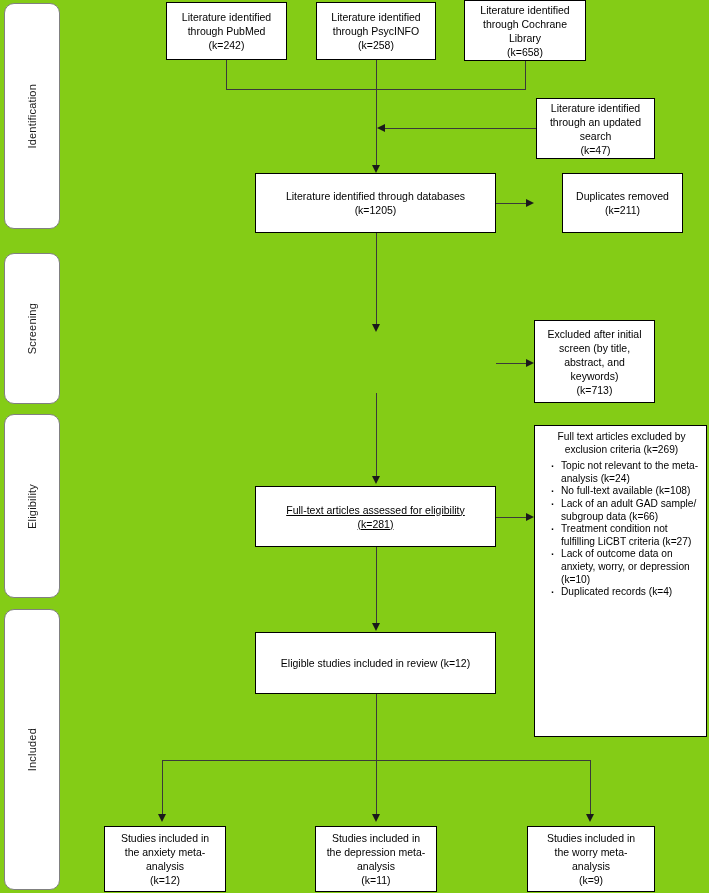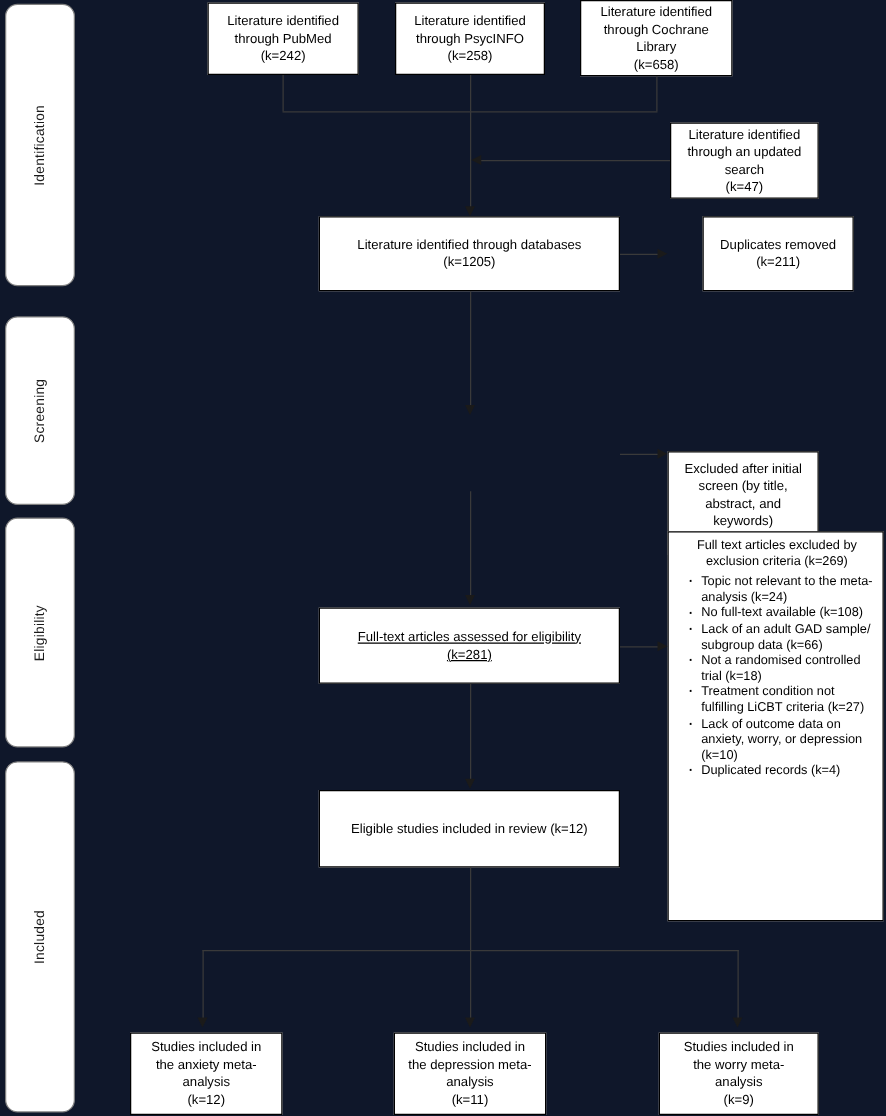--- a/index.html
+++ b/index.html
@@ -4,21 +4,21 @@
 <style>
   html, body {
     margin: 0;
     padding: 0;
     background: #ffffff;
   }
   #canvas {
     position: relative;
     width: 709px;
     height: 893px;
-    background: #0f172a;
+    background: #84cc16;
     font-family: "Liberation Sans", sans-serif;
     color: #000000;
     overflow: hidden;
   }
 
   
   .stage {
     position: absolute;
     box-sizing: border-box;
     border: 1px solid #808080;
@@ -193,21 +193,21 @@
       <span class="txt">(k=211)</span>
     </span>
   </div>
   <div class="ln h" style="left:496px; top:203px; width:31px;"></div>
   <div class="arrow right" style="left:526px; top:199px;"></div>
 
   <div class="ln v" style="left:376px; top:233px; height:93px;"></div>
   <div class="arrow down" style="left:372px; top:324px;"></div>
 
 
-  <div class="box" style="left:534px; top:320px; width:121px; height:83px;margin-top:41px;">
+  <div class="box" style="left:534px; top:320px; width:121px; height:83px;">
     <span>
       <span class="txt">Excluded after initial</span>
       <span class="txt">screen (by title,</span>
       <span class="txt">abstract, and</span>
       <span class="txt">keywords)</span>
       <span class="txt">(k=713)</span>
     </span>
   </div>
   <div class="ln h" style="left:496px; top:363px; width:31px;"></div>
   <div class="arrow right" style="left:526px; top:359px;"></div>
@@ -221,21 +221,20 @@
       <span class="txt">(k=281)</span>
     </span>
   </div>
 
   <div class="box list" style="left:534px; top:425px; width:173px; height:312px;">
     <span class="list-head">Full text articles excluded by exclusion criteria (k=269)</span>
     <ul>
       <li>Topic not relevant to the meta-analysis (k=24)</li>
       <li>No full-text available (k=108)</li>
       <li>Lack of an adult GAD sample/ subgroup data (k=66)</li>
-      <li>Not a randomised controlled trial (k=18)</li>
       <li>Treatment condition not fulfilling LiCBT criteria (k=27)</li>
       <li>Lack of outcome data on anxiety, worry, or depression (k=10)</li>
       <li>Duplicated records (k=4)</li>
     </ul>
   </div>
   <div class="ln h" style="left:496px; top:517px; width:31px;"></div>
   <div class="arrow right" style="left:526px; top:513px;"></div>
 
   <div class="ln v" style="left:376px; top:547px; height:78px;"></div>
   <div class="arrow down" style="left:372px; top:623px;"></div>

